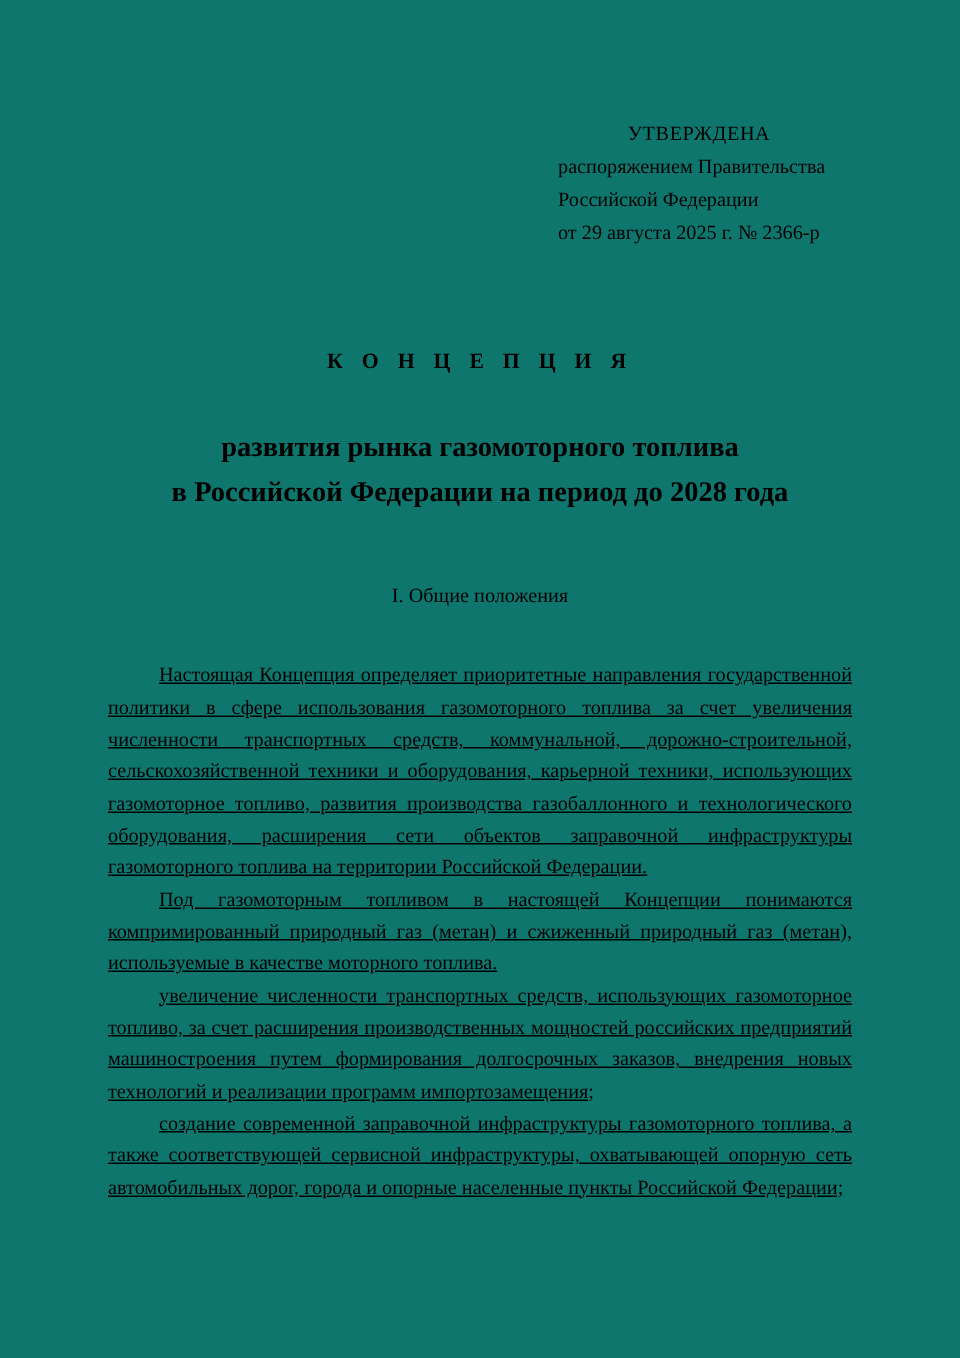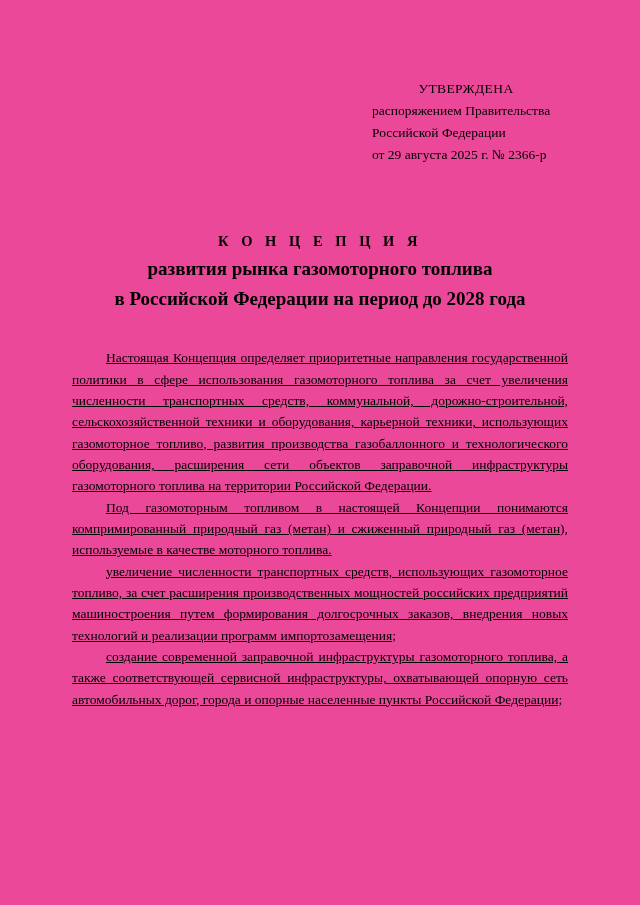--- a/index.html
+++ b/index.html
@@ -11,21 +11,21 @@
     width: 640px;
     height: 905px;
     font-family: "Liberation Serif", serif;
     color: #000000;
     overflow: hidden;
   }
   .page {
     position: relative;
     width: 640px;
     height: 905px;
-    background: #ec4899;
+    background: #0f766e;
     box-sizing: border-box;
     padding: 78px 72px 40px 72px;
   }
   .approval-block {
     margin-left: 300px;
     text-align: left;
     font-size: 13.5px;
     line-height: 1.62;
   }
   .approval-block .line1 {
@@ -37,21 +37,21 @@
     white-space: nowrap;
   }
   .title-block {
     margin-top: 68px;
     text-align: center;
   }
   .doc-title {
     font-size: 14.5px;
     font-weight: bold;
     letter-spacing: 4.5px;
-    margin-bottom: 4px;
+    margin-bottom: 34px;
   }
   .doc-subtitle {
     font-size: 19px;
     font-weight: bold;
     line-height: 1.55;
   }
   .section-heading {
     margin-top: 46px;
     text-align: center;
     font-size: 13.5px;
@@ -83,20 +83,21 @@
   </div>
 
   <div class="title-block">
     <div class="doc-title">К О Н Ц Е П Ц И Я</div>
     <div class="doc-subtitle">
       <div>развития рынка газомоторного топлива</div>
       <div>в Российской Федерации на период до 2028 года</div>
     </div>
   </div>
 
+  <div class="section-heading">I. Общие положения</div>
 
   <div class="body-text">
     <p>Настоящая Концепция определяет приоритетные направления государственной политики в сфере использования газомоторного топлива за счет увеличения численности транспортных средств, коммунальной, дорожно-строительной, сельскохозяйственной техники и оборудования, карьерной техники, использующих газомоторное топливо, развития производства газобаллонного и технологического оборудования, расширения сети объектов заправочной инфраструктуры газомоторного топлива на территории Российской Федерации.</p>
     <p>Под газомоторным топливом в настоящей Концепции понимаются компримированный природный газ (метан) и сжиженный природный газ (метан), используемые в качестве моторного топлива.</p>
     <p>увеличение численности транспортных средств, использующих газомоторное топливо, за счет расширения производственных мощностей российских предприятий машиностроения путем формирования долгосрочных заказов, внедрения новых технологий и реализации программ импортозамещения;</p>
     <p>создание современной заправочной инфраструктуры газомоторного топлива, а также соответствующей сервисной инфраструктуры, охватывающей опорную сеть автомобильных дорог, города и опорные населенные пункты Российской Федерации;</p>
   </div>
 
 </div>
 

